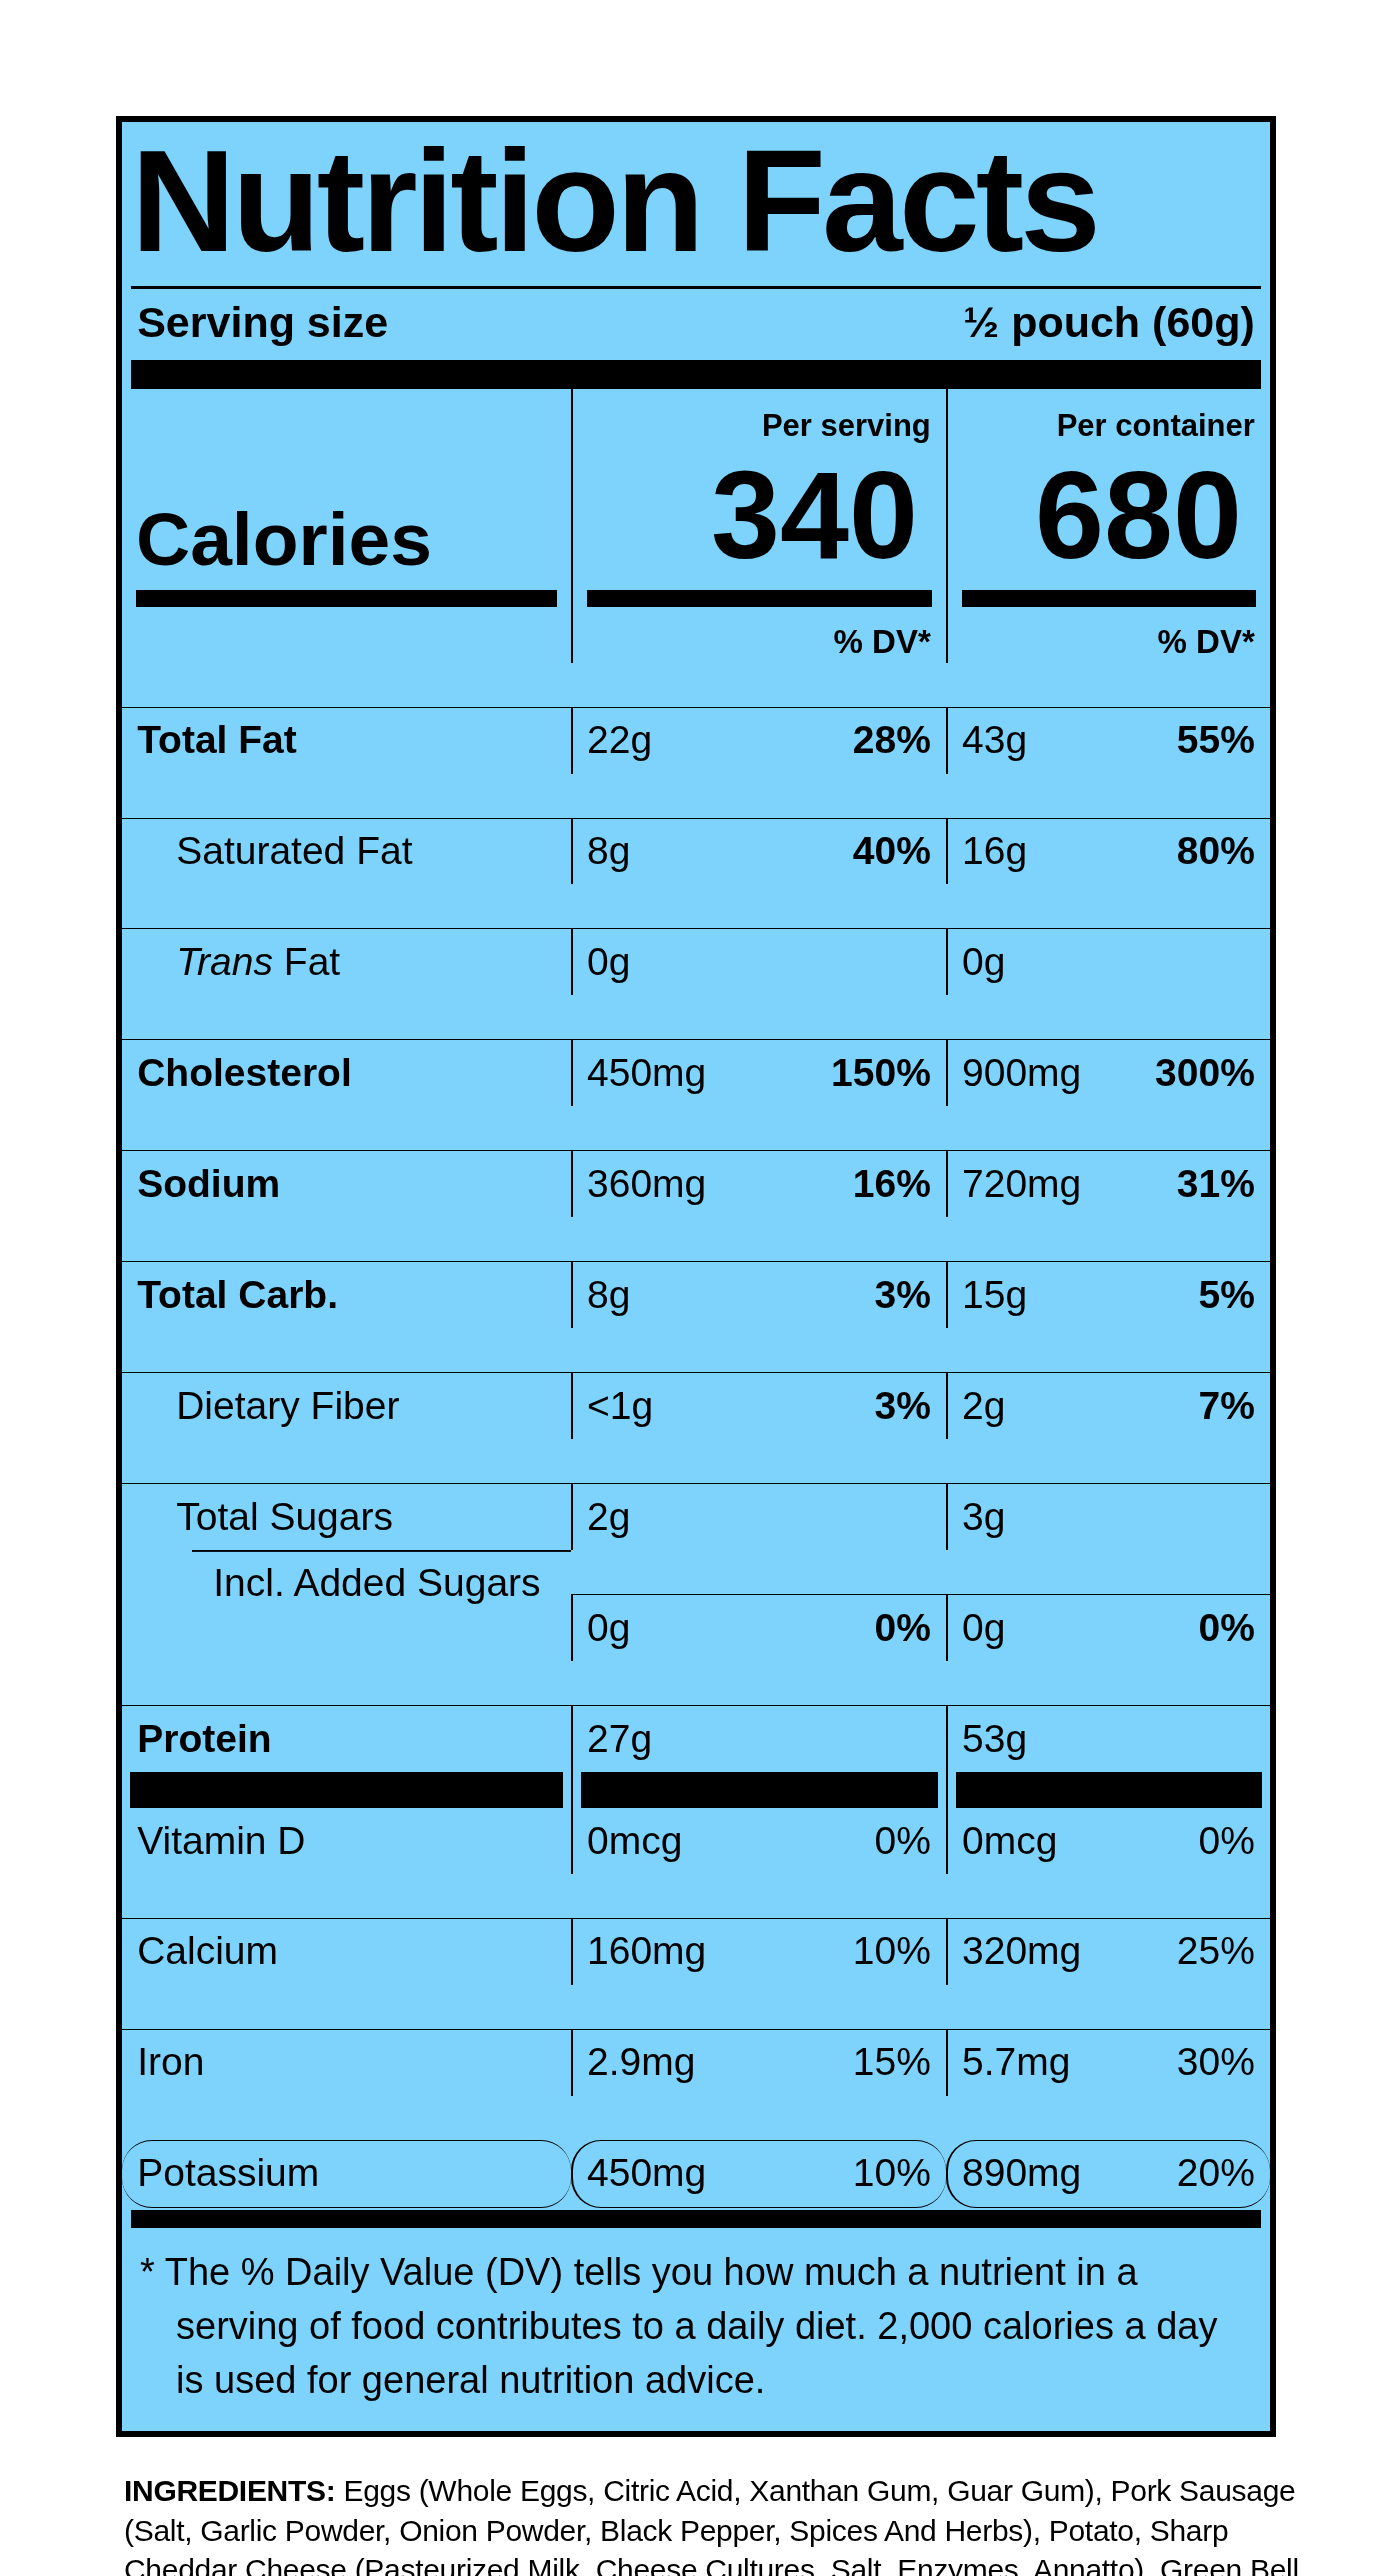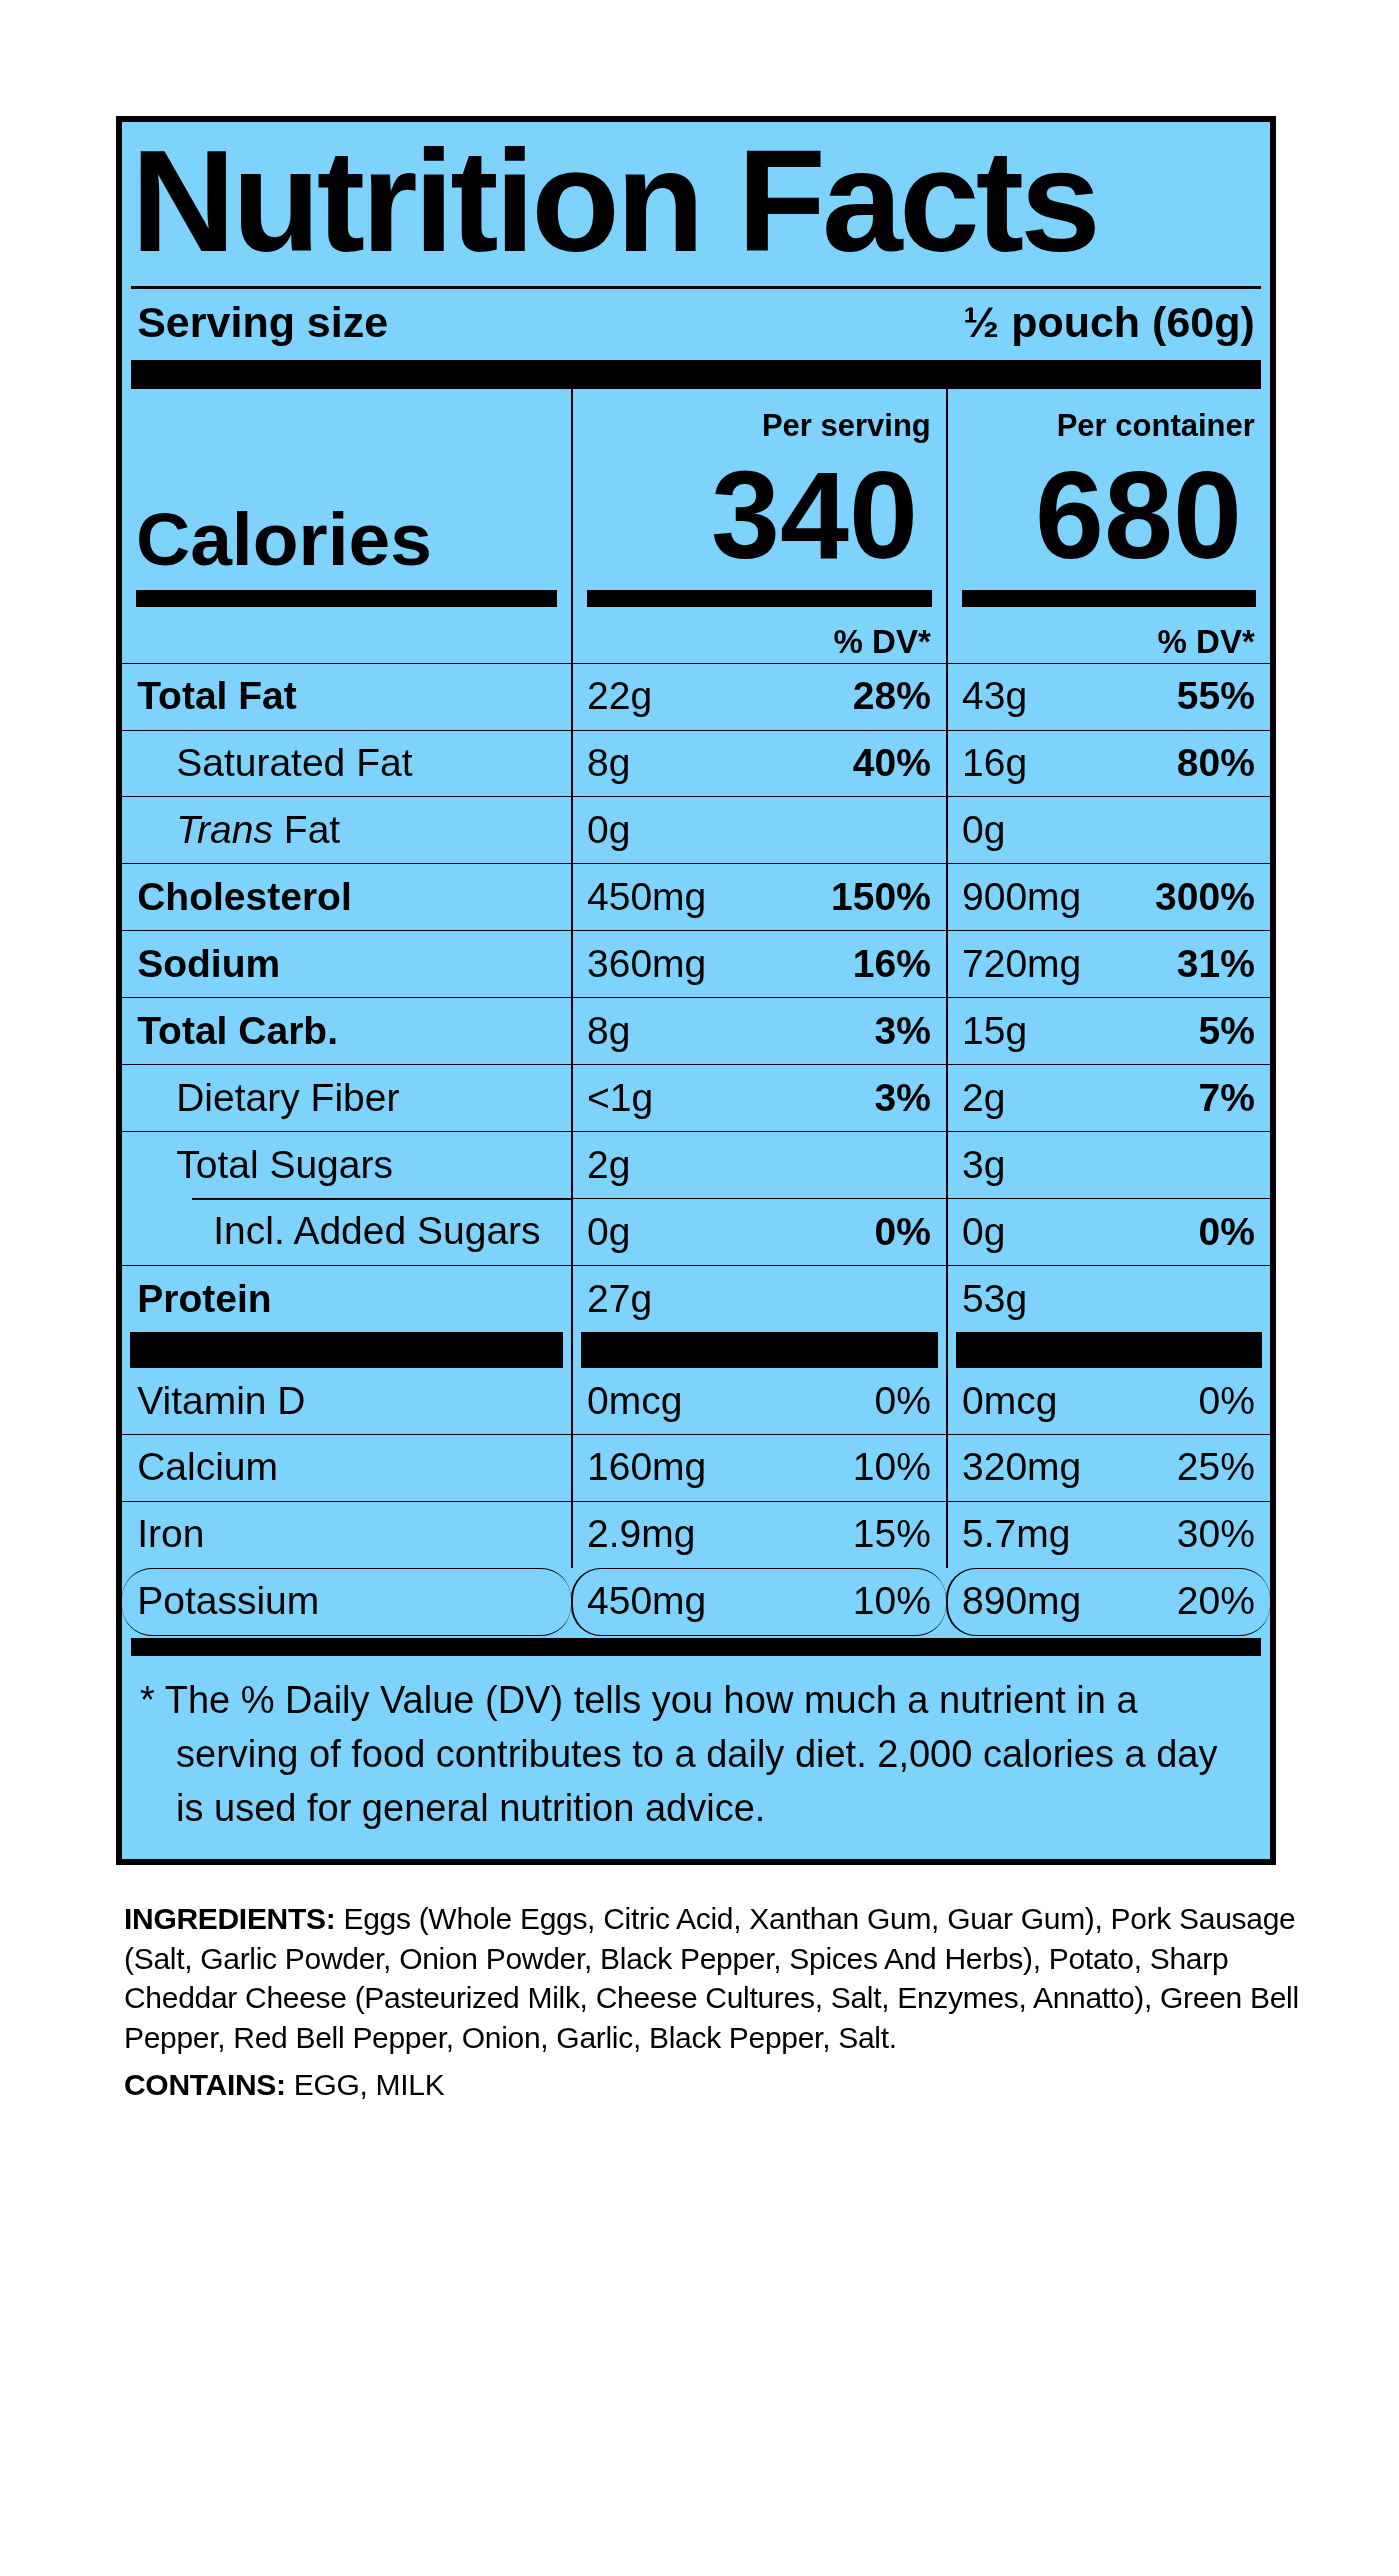--- a/index.html
+++ b/index.html
@@ -60,21 +60,21 @@
   .hdv { height:56px; font-size:33px; font-weight:bold; text-align:right; padding:16.5px 15.2px 0 0; box-sizing:border-box; }
 
   
   .nname, .nvals { font-size:39px; line-height:1.04; padding-top:12.7px; padding-bottom:12.7px; }
   .nname { padding-left:15.2px; padding-right:5.1px; }
   .nvals { display:flex; justify-content:space-between; padding-left:14px; padding-right:15.2px; }
   .bold { font-weight:bold; }
   .ind1 .lbl { padding-left:39px; display:inline-block; }
   .ind2 .lbl { padding-left:76px; display:inline-block; }
   .main-rows .dv { font-weight:bold; }
-  .lt { border-top:1.9px solid #000; }
+  .lt { border-top:1.9px solid #000;margin-top:44px; }
   .lt-inset {
     background-image:linear-gradient(#000,#000);
     background-repeat:no-repeat;
     background-size:calc(100% - 70px) 1.9px;
     background-position:70px 0;
   }
   .lb { border-bottom:1.9px solid #000;border-radius:30px; }
   .thickbar { height:36px; background:#000; margin:0 7.6px; }
   .tcell { padding:0; }
 

